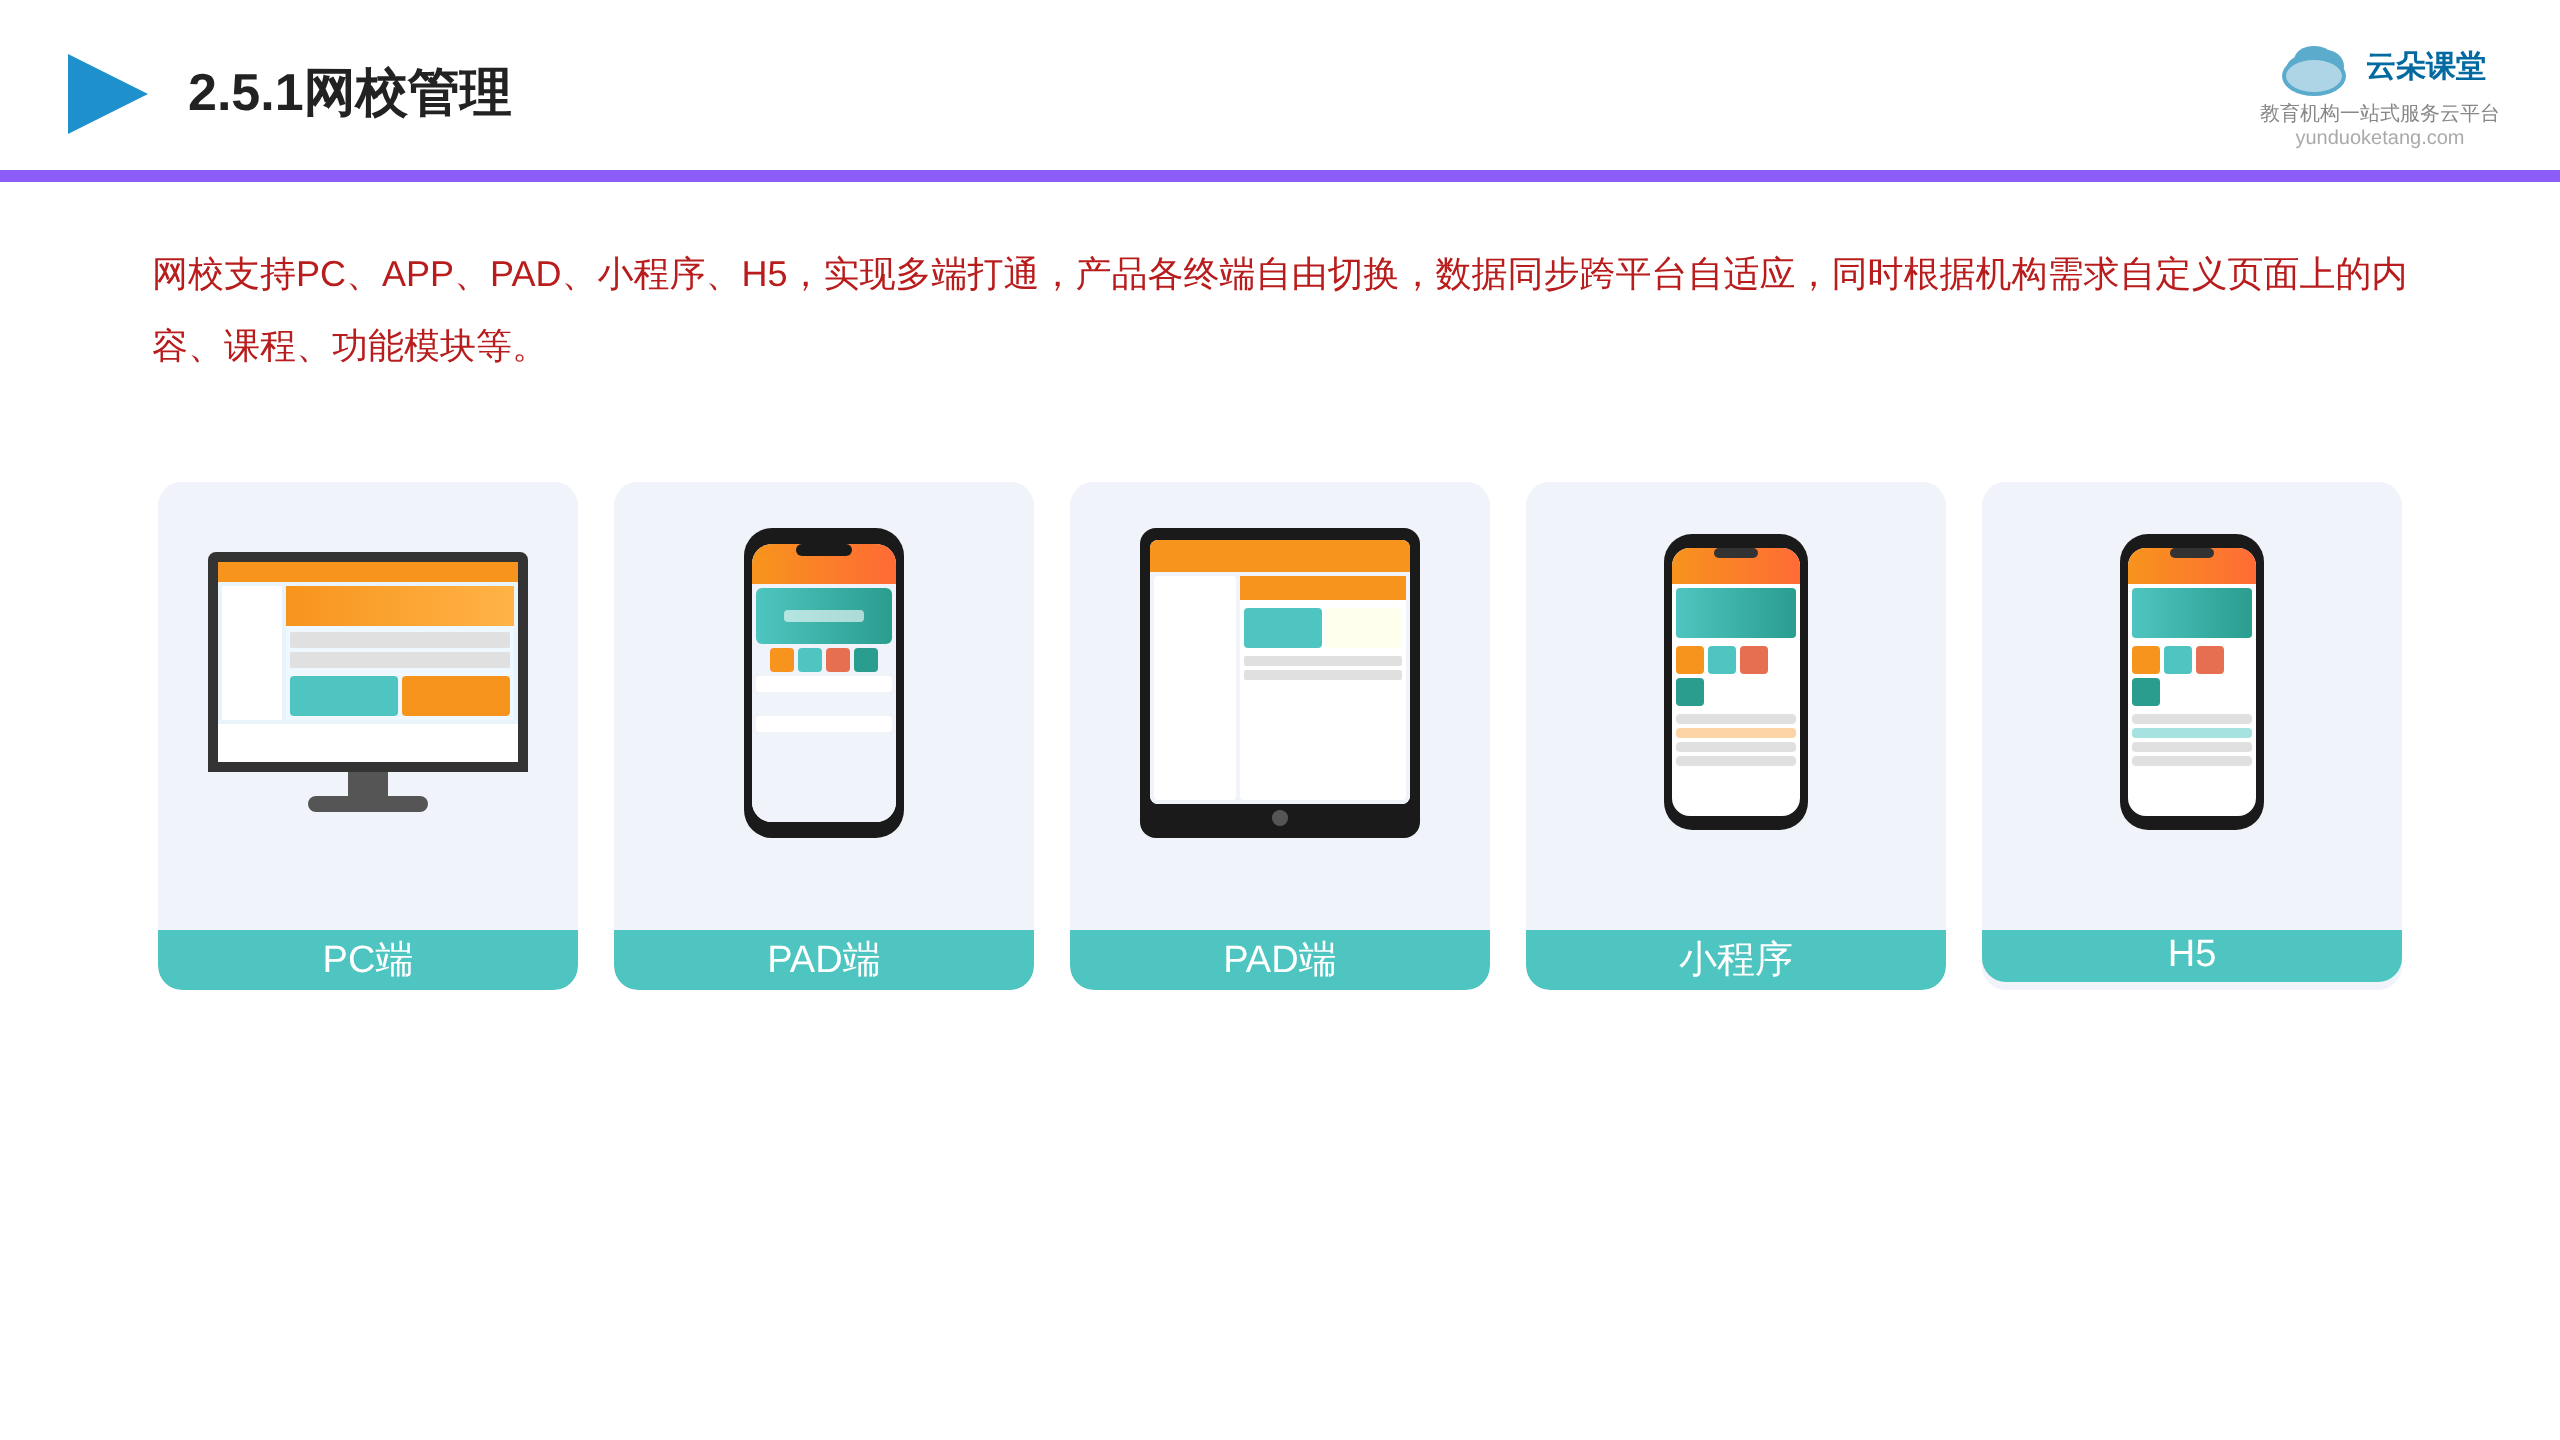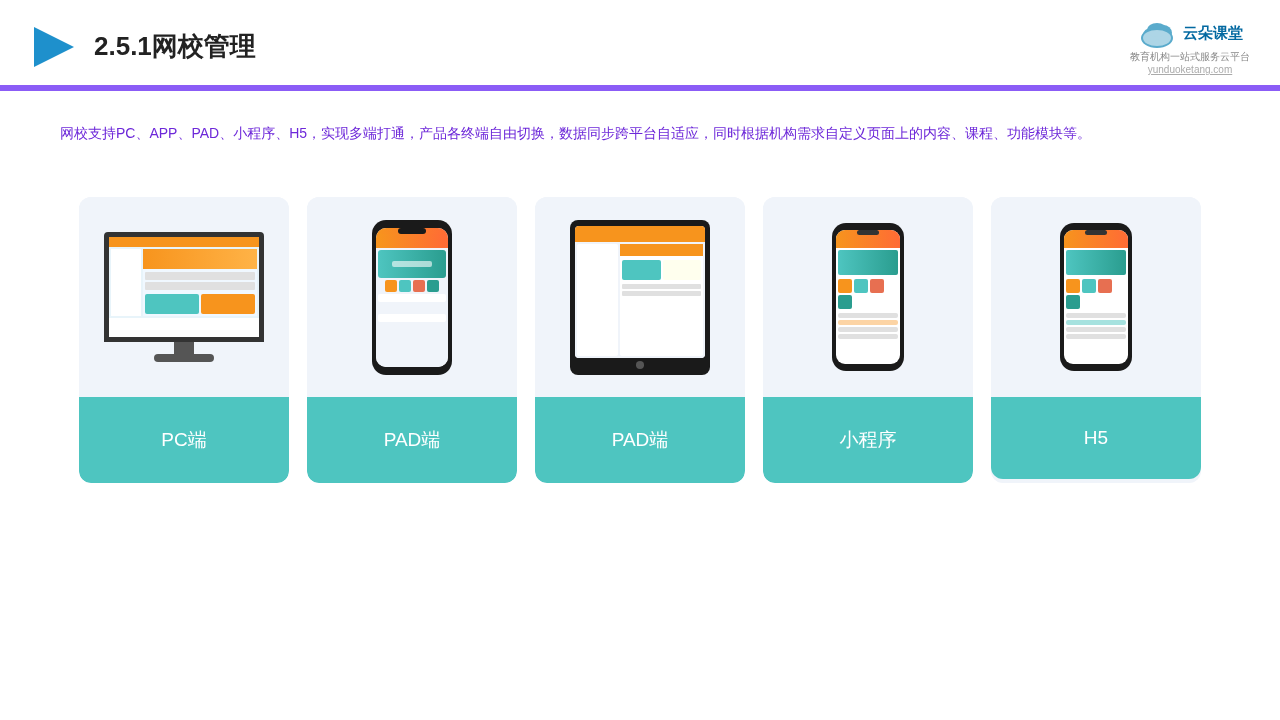--- a/index.html
+++ b/index.html
@@ -51,29 +51,29 @@
     }
     .logo-sub {
       font-size: 10px;
       color: #888;
       text-align: center;
       margin-top: 2px;
     }
     .logo-domain {
       font-size: 10px;
       color: #aaa;
-      text-decoration: underline;
     }
 
     
     .description {
       padding: 28px 60px 10px 60px;
-      font-size: 14px;
-      color: #6d28d9;
+      font-size: 18px;
+      color: #b91c1c;
       line-height: 2;
+      margin-left: 16px;
     }
 
     
     .cards-container {
       display: flex;
       justify-content: center;
       gap: 18px;
       padding: 30px 40px 0 40px;
       margin-top: 10px;
     }
@@ -97,23 +97,24 @@
       padding: 18px;
       background: #f0f4fa;
     }
 
     .card-label {
       width: 100%;
       background: #4ec5c0;
       color: #fff;
       text-align: center;
       font-size: 19px;
-      padding: 30px 0;
+      padding: 2px 0;
       font-weight: 500;
       border-radius: 0 0 12px 12px;
+      margin-top: 24px;
     }
 
     
     
     .monitor {
       display: flex;
       flex-direction: column;
       align-items: center;
     }
     .monitor-screen {

